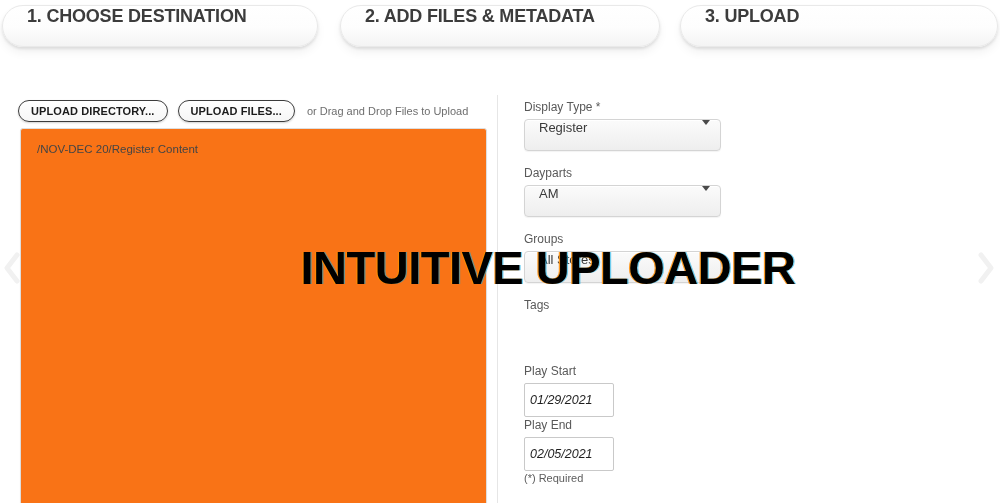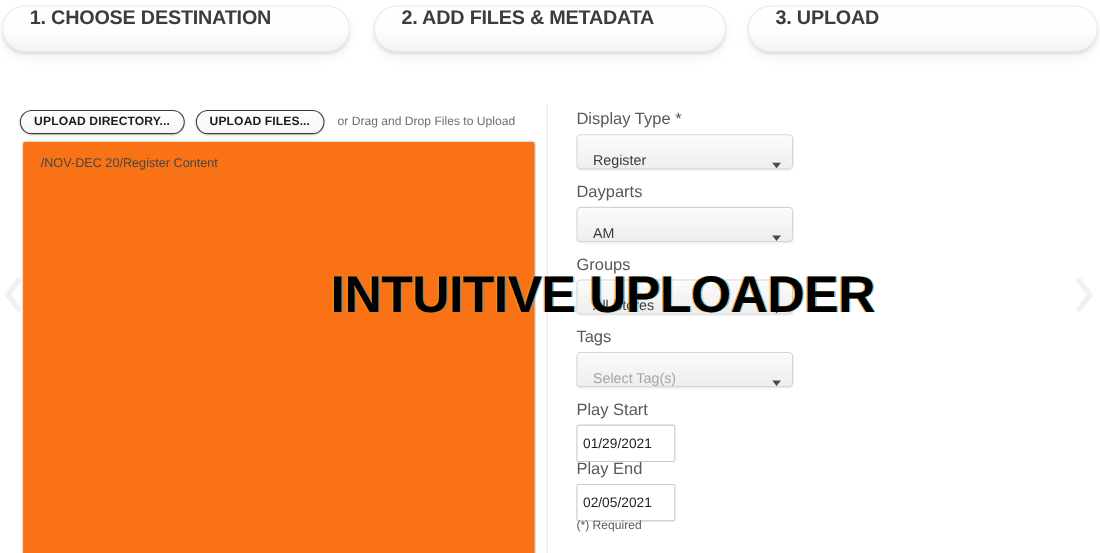--- a/index.html
+++ b/index.html
@@ -147,35 +147,35 @@
     left: 497px;
     top: 90px;
     width: 503px;
     height: 413px;
   }
   .field {
     position: absolute;
     left: 27px;
   }
   .field-label {
-    font-size: 15px;
+    font-size: 12px;
     color: #595959;
     margin-bottom: 5px;
     white-space: nowrap;
   }
   .select-control {
     width: 197px;
     height: 32px;
     border: 1px solid #d4d4d4;
     border-radius: 4px;
     background: linear-gradient(180deg, #fbfbfb 0%, #eeeeee 100%);
     box-shadow: inset 0 1px 0 #ffffff, 0 1px 1px rgba(0,0,0,0.05);
     box-sizing: border-box;
     display: flex;
-    align-items: flex-end;
+    align-items: flex-start;
     padding: 0 10px 0 14px;
     cursor: pointer;
   }
   .select-value {
     flex: 1;
     font-size: 13px;
     color: #3a3a3a;
     white-space: nowrap;
     overflow: hidden;
   }
@@ -192,20 +192,21 @@
     width: 90px;
     height: 23px;
     border: 1px solid #c9c9c9;
     border-radius: 2px;
     background: #ffffff;
     box-sizing: border-box;
     display: flex;
     align-items: center;
     padding: 16px 5px;
     cursor: text;
+    font-style: italic;
   }
   .text-input-value {
     font-size: 12.5px;
     color: #1e1e1e;
     white-space: nowrap;
   }
   .required-note {
     position: absolute;
     left: 27px;
     top: 382px;
@@ -307,24 +308,20 @@
   <div class="field" id="field-groups">
     <div class="field-label">Groups</div>
     <div class="select-control">
       <span class="select-value">All Stores</span>
       <span class="caret"></span>
     </div>
   </div>
 
   <div class="field" id="field-tags">
     <div class="field-label">Tags</div>
-    <div class="select-control">
-      <span class="select-value placeholder">Select Tag(s)</span>
-      <span class="caret"></span>
-    </div>
   </div>
 
   <div class="field" id="field-play-start">
     <div class="field-label">Play Start</div>
     <div class="text-input">
       <span class="text-input-value">01/29/2021</span>
     </div>
   </div>
 
   <div class="field" id="field-play-end">

